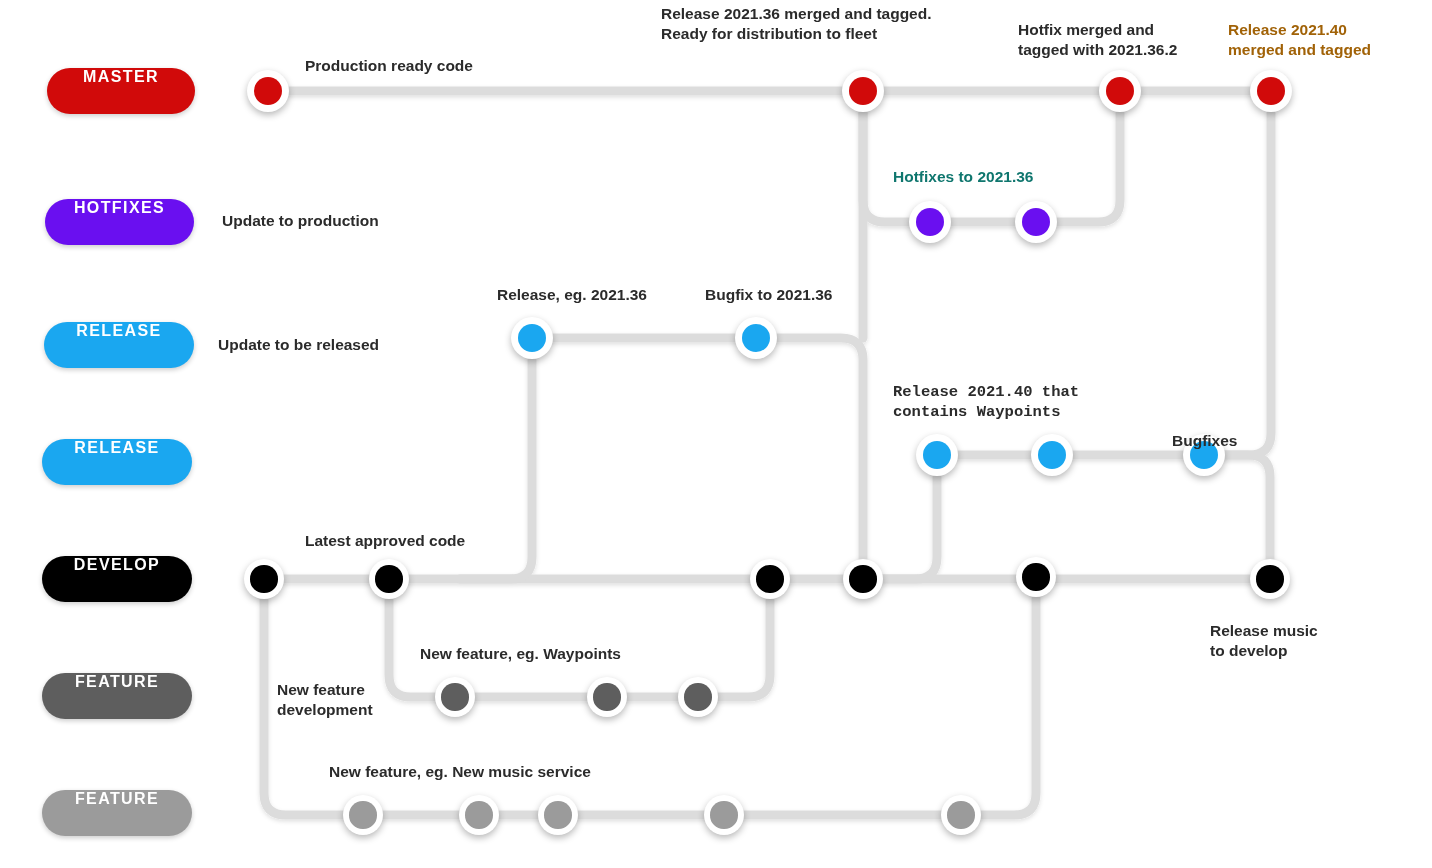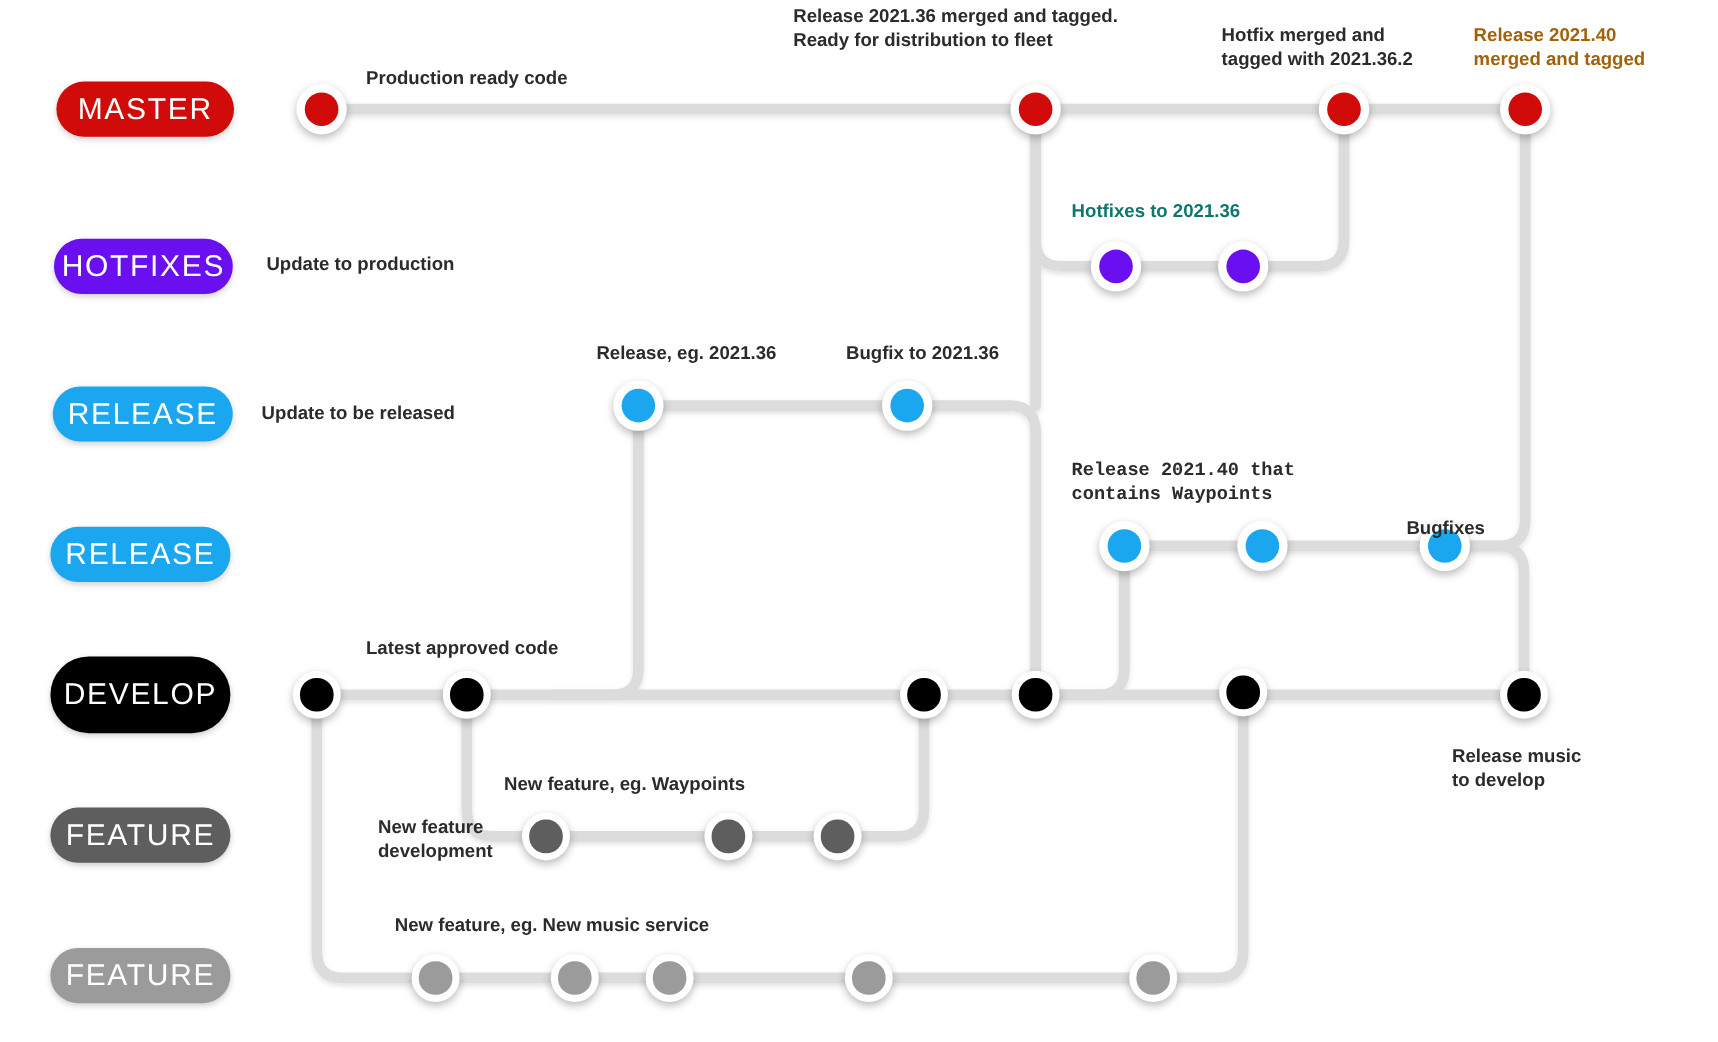--- a/index.html
+++ b/index.html
@@ -25,27 +25,26 @@
     position: absolute;
     left: 0;
     top: 0;
     width: 1432px;
     height: 868px;
     pointer-events: none;
   }
   .branch-pill {
     position: absolute;
     display: flex;
-    align-items: center;
     justify-content: center;
     border-radius: 999px;
     color: #ffffff;
-    font-weight: normal;
+    font-weight: bold;
     letter-spacing: 1.4px;
-    font-size: 25px;
+    font-size: 16px;
     box-shadow: 0 2px 5px rgba(0,0,0,0.20);
     transform: translate(0, -50%);
     box-sizing: border-box;
     white-space: nowrap;
   }
   .node {
     position: absolute;
     border-radius: 50%;
     background: #ffffff;
     box-shadow: 0 3px 7px rgba(0,0,0,0.28);
@@ -109,21 +108,21 @@
       </div>
       <div class="branch-pill" style="left: 45px; top: 222px; width: 149px; height: 46px; background: rgb(106, 15, 240);">
         <span>HOTFIXES</span>
       </div>
       <div class="branch-pill" style="left: 44px; top: 345px; width: 150px; height: 46px; background: rgb(26, 167, 240);">
         <span>RELEASE</span>
       </div>
       <div class="branch-pill" style="left: 42px; top: 462px; width: 150px; height: 46px; background: rgb(26, 167, 240);">
         <span>RELEASE</span>
       </div>
-      <div class="branch-pill" style="left: 42px; top: 579px; width: 150px; height: 64px; background: rgb(0, 0, 0);">
+      <div class="branch-pill" style="left: 42px; top: 579px; width: 150px; height: 46px; background: rgb(0, 0, 0);">
         <span>DEVELOP</span>
       </div>
       <div class="branch-pill" style="left: 42px; top: 696px; width: 150px; height: 46px; background: rgb(94, 94, 94);">
         <span>FEATURE</span>
       </div>
       <div class="branch-pill" style="left: 42px; top: 813px; width: 150px; height: 46px; background: rgb(155, 155, 155);">
         <span>FEATURE</span>
       </div>
     </div>
   <div id="node-layer">
@@ -215,19 +214,19 @@
       <div class="note" style="left: 893px; top: 167px; color: #0f766e;">Hotfixes to 2021.36</div>
       <div class="note" style="left: 218px; top: 335px; color: rgb(43, 43, 43);">Update to be released</div>
       <div class="note" style="left: 497px; top: 285px; color: rgb(43, 43, 43);">Release, eg. 2021.36</div>
       <div class="note" style="left: 705px; top: 285px; color: rgb(43, 43, 43);">Bugfix to 2021.36</div>
       <div class="note" style="left: 893px; top: 383px; color: rgb(43, 43, 43); font-family: Liberation Mono, monospace;">Release 2021.40 that
 contains Waypoints</div>
       <div class="note" style="left: 1172px; top: 403px; color: rgb(43, 43, 43); margin-top: 28px;">Bugfixes</div>
       <div class="note" style="left: 305px; top: 531px; color: rgb(43, 43, 43);">Latest approved code</div>
       <div class="note" style="left: 1210px; top: 621px; color: rgb(43, 43, 43);">Release music
 to develop</div>
-      <div class="note" style="left: 277px; top: 680px; color: rgb(43, 43, 43); margin-left: 38px;">New feature
+      <div class="note" style="left: 277px; top: 680px; color: rgb(43, 43, 43);">New feature
 development</div>
       <div class="note" style="left: 420px; top: 644px; color: rgb(43, 43, 43);">New feature, eg. Waypoints</div>
       <div class="note" style="left: 329px; top: 762px; color: rgb(43, 43, 43);">New feature, eg. New music service</div>
     </div>
 
 </div>
 
 </body></html>

